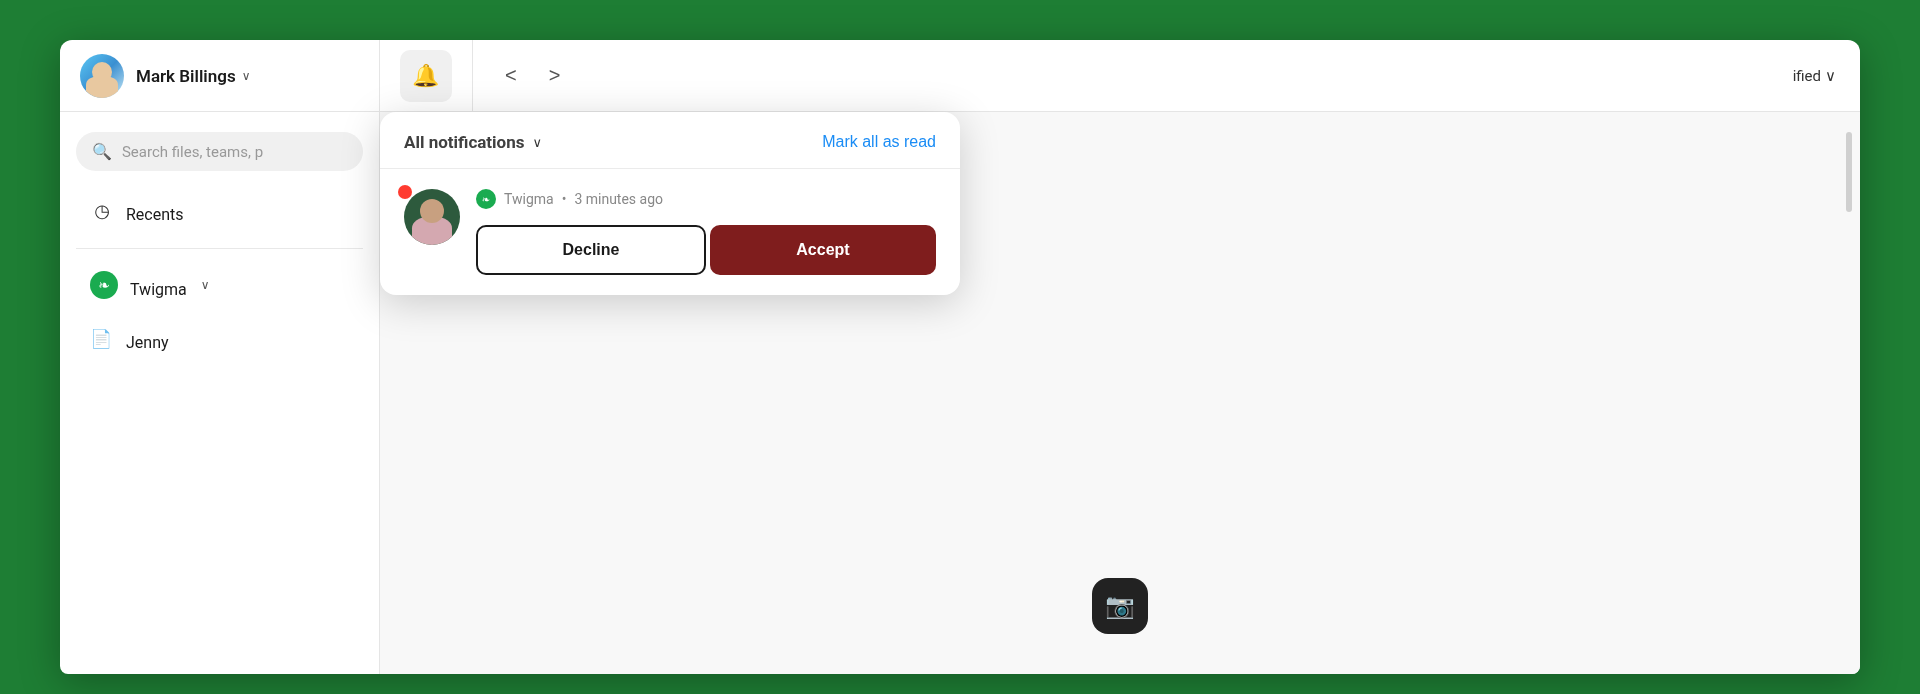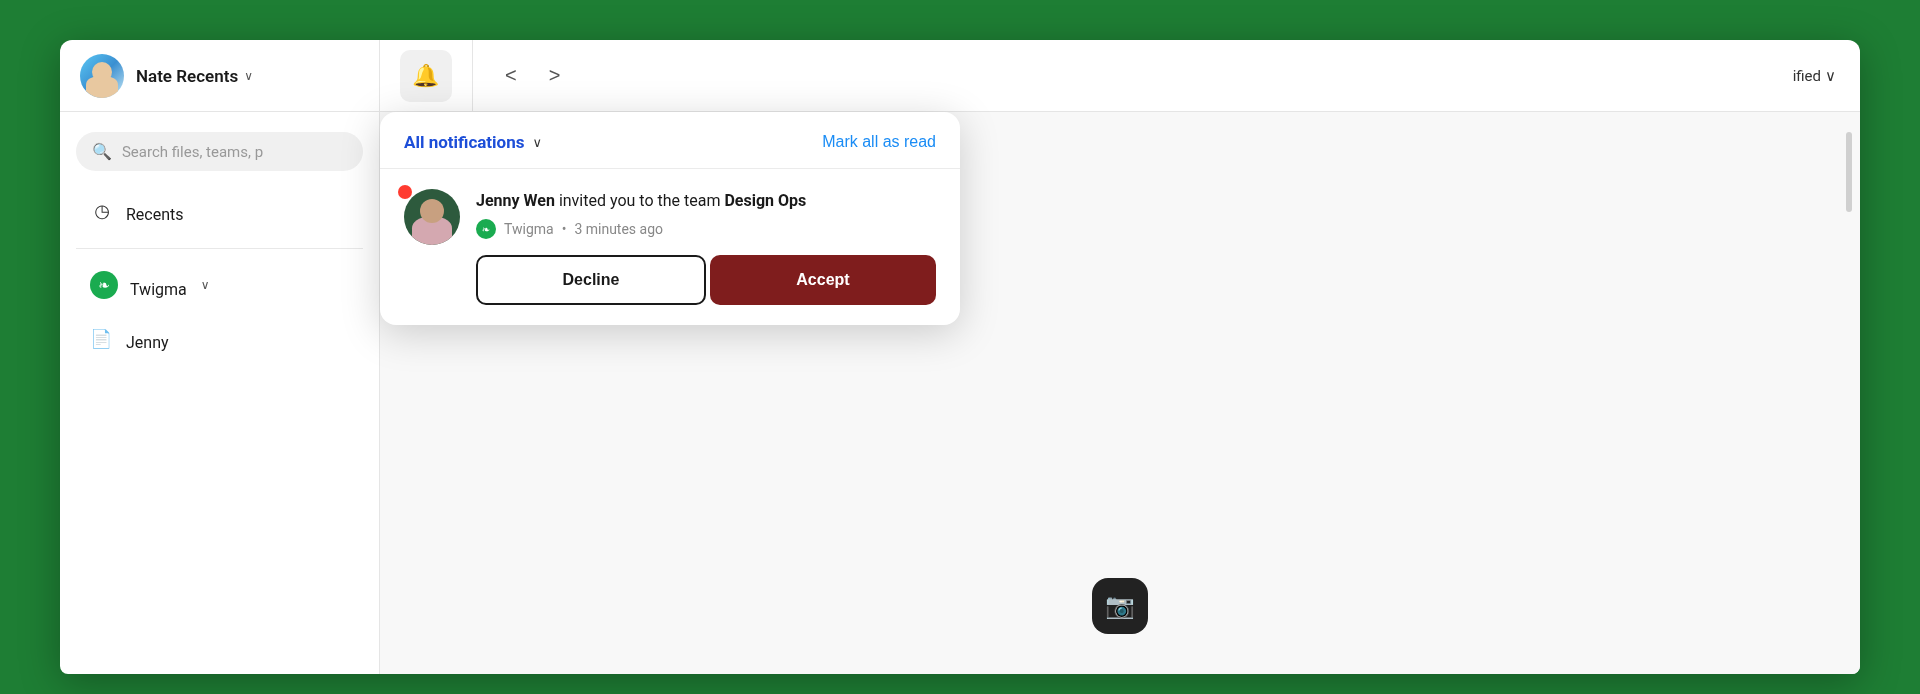--- a/index.html
+++ b/index.html
@@ -281,21 +281,21 @@
     .notif-title-wrapper {
       display: flex;
       align-items: center;
       gap: 8px;
       cursor: pointer;
     }
 
     .notif-title {
       font-size: 17px;
       font-weight: 700;
-      color: #1d4ed8;
+      color: #404040;
     }
 
     .notif-chevron {
       font-size: 13px;
       color: #333;
     }
 
     .mark-all-read {
       font-size: 16px;
       color: #1a8cf5;
@@ -468,21 +468,21 @@
 </head>
 <body>
 
 <div class="app-window">
 
   <div class="top-bar">
 
     <div class="top-bar-left">
       <div class="user-avatar"></div>
       <div class="user-name-wrapper">
-        <span class="user-name">Nate Recents</span>
+        <span class="user-name">Mark Billings</span>
         <span class="chevron-down">∨</span>
       </div>
     </div>
 
     <div class="top-bar-center">
       <button class="bell-button">
         <span class="bell-icon">🔔</span>
       </button>
     </div>
 
@@ -552,23 +552,20 @@
 
     <div class="notif-item">
       <div class="notif-content">
 
         <div class="notif-avatar-wrapper">
           <div class="unread-dot"></div>
           <div class="notif-avatar"></div>
         </div>
 
         <div class="notif-text-area">
-          <div class="notif-message">
-            <strong>Jenny Wen</strong><span> invited you to the team </span><strong>Design Ops</strong>
-          </div>
           <div class="notif-meta">
             <div class="notif-team-icon">
               <span>❧</span>
             </div>
             <span>Twigma</span>
             <span>•</span>
             <span>3 minutes ago</span>
           </div>
 
           <div class="notif-actions">

